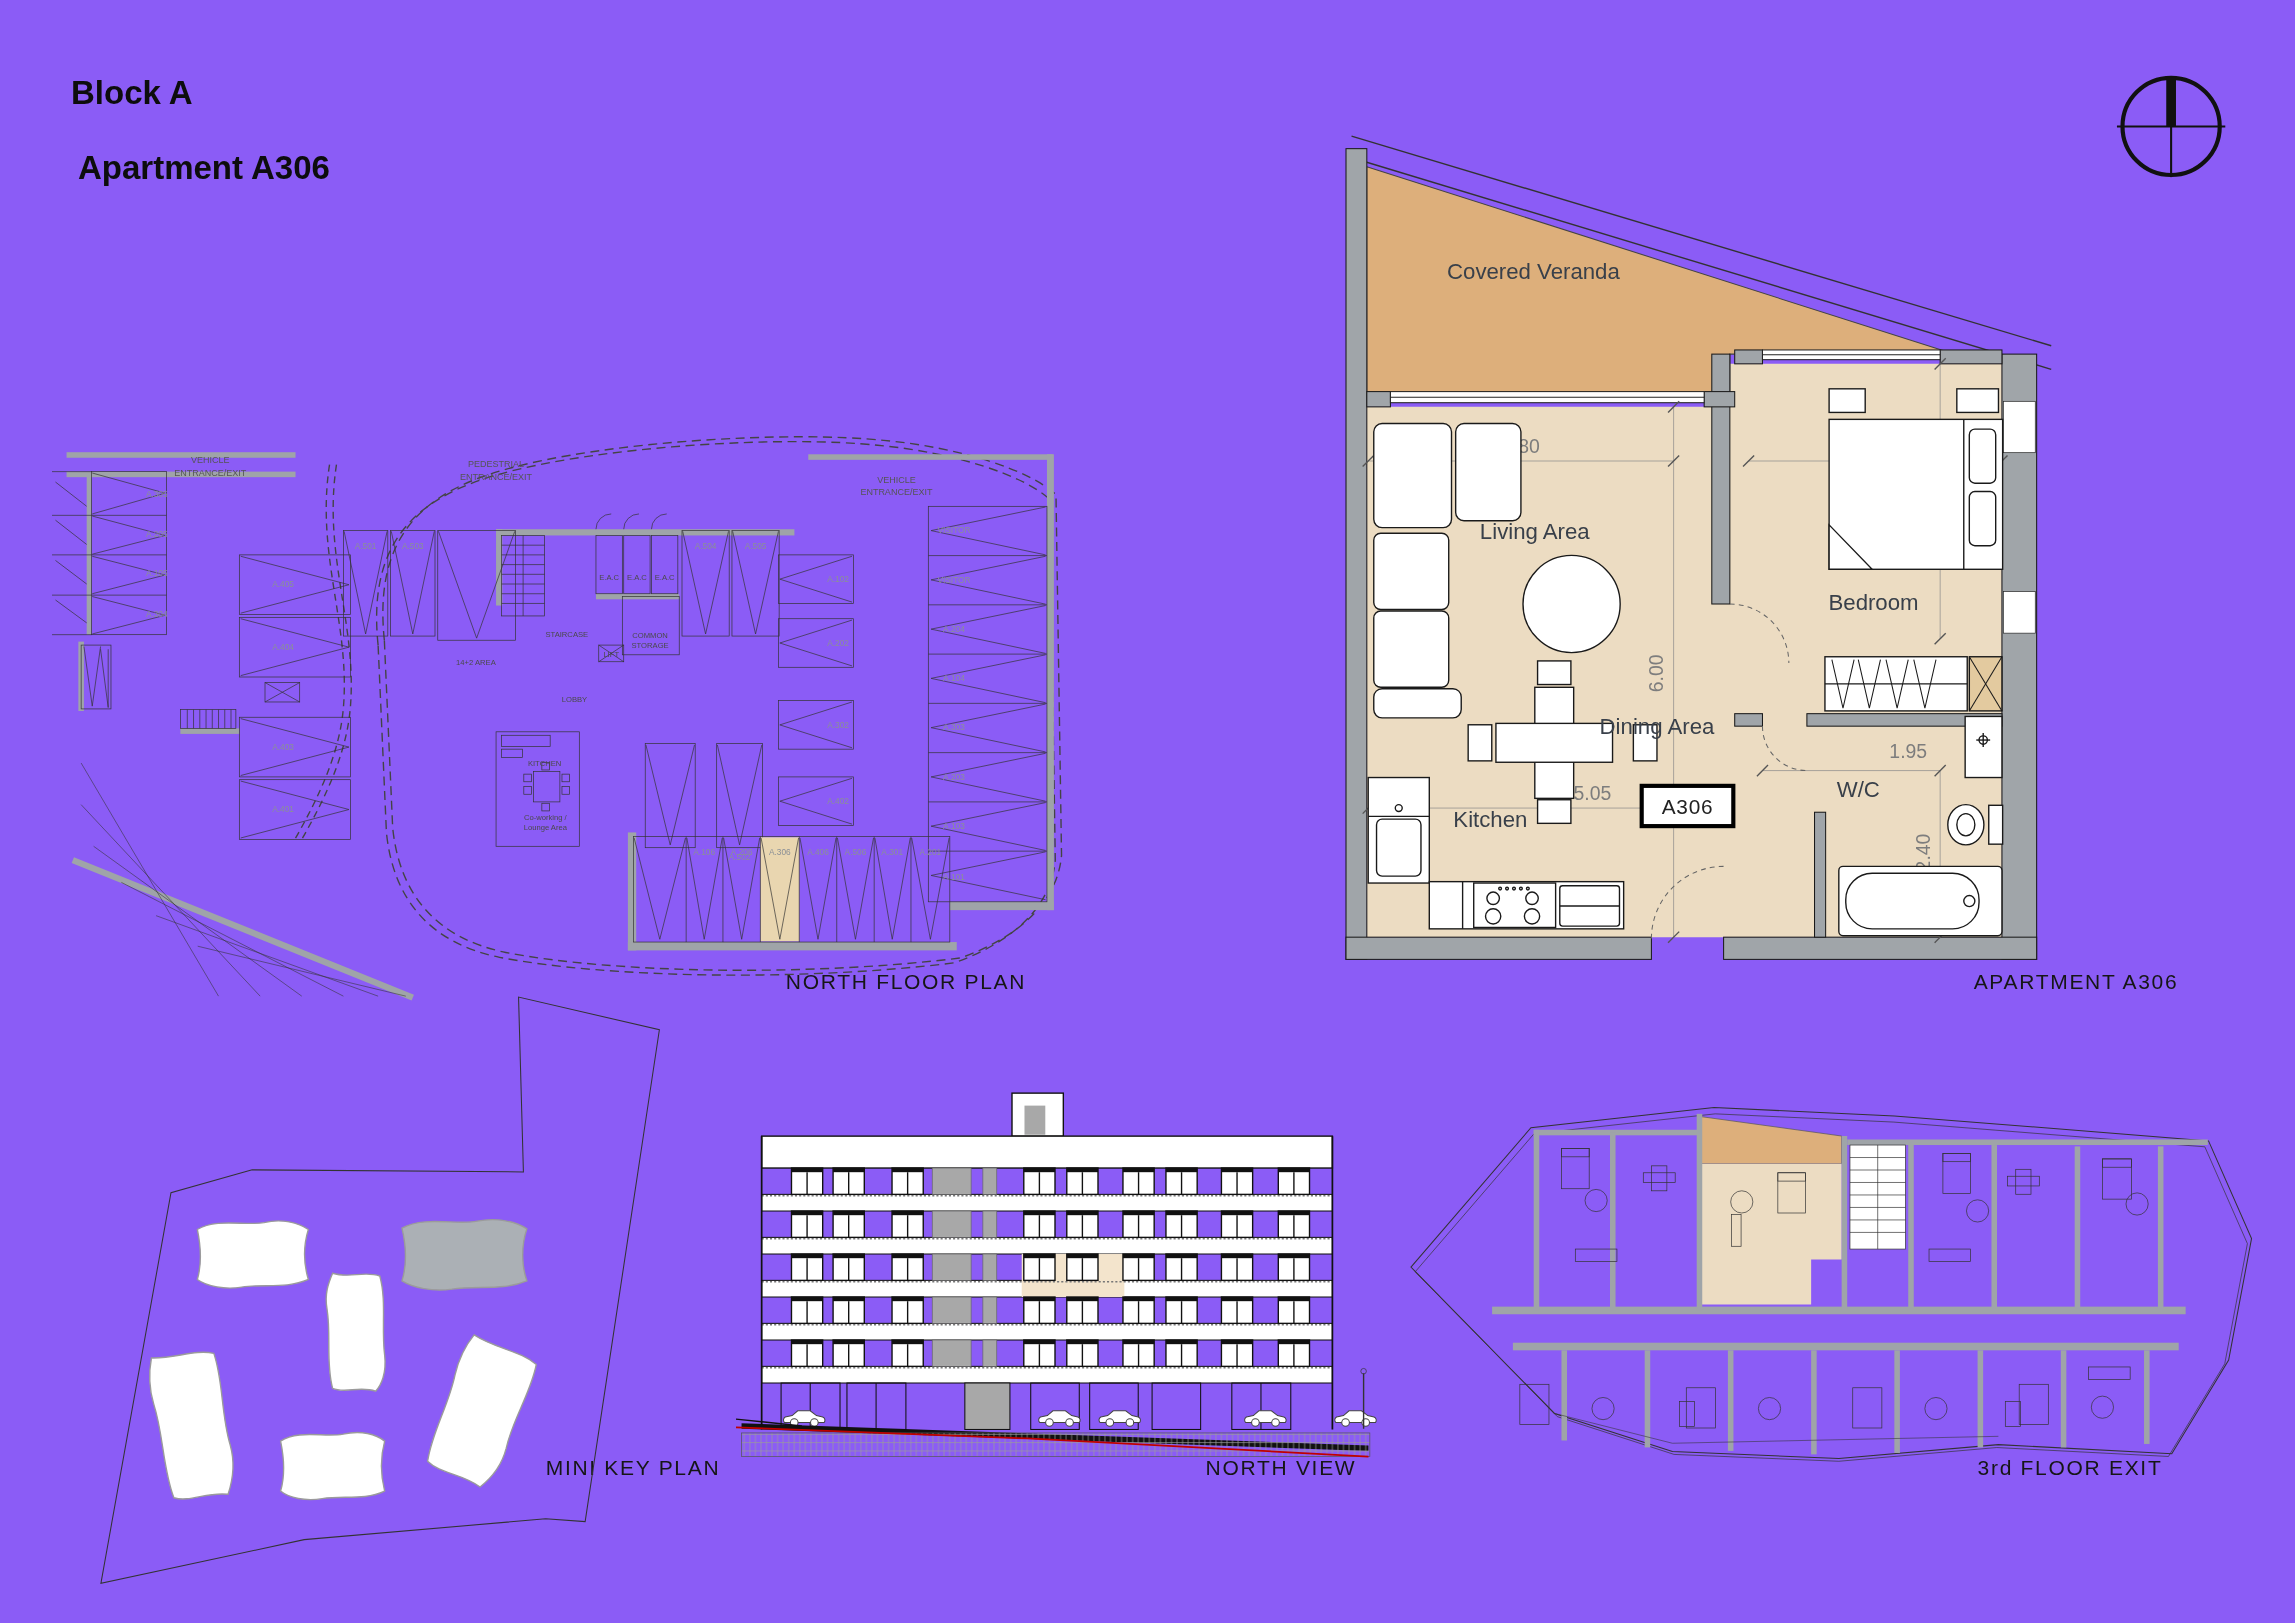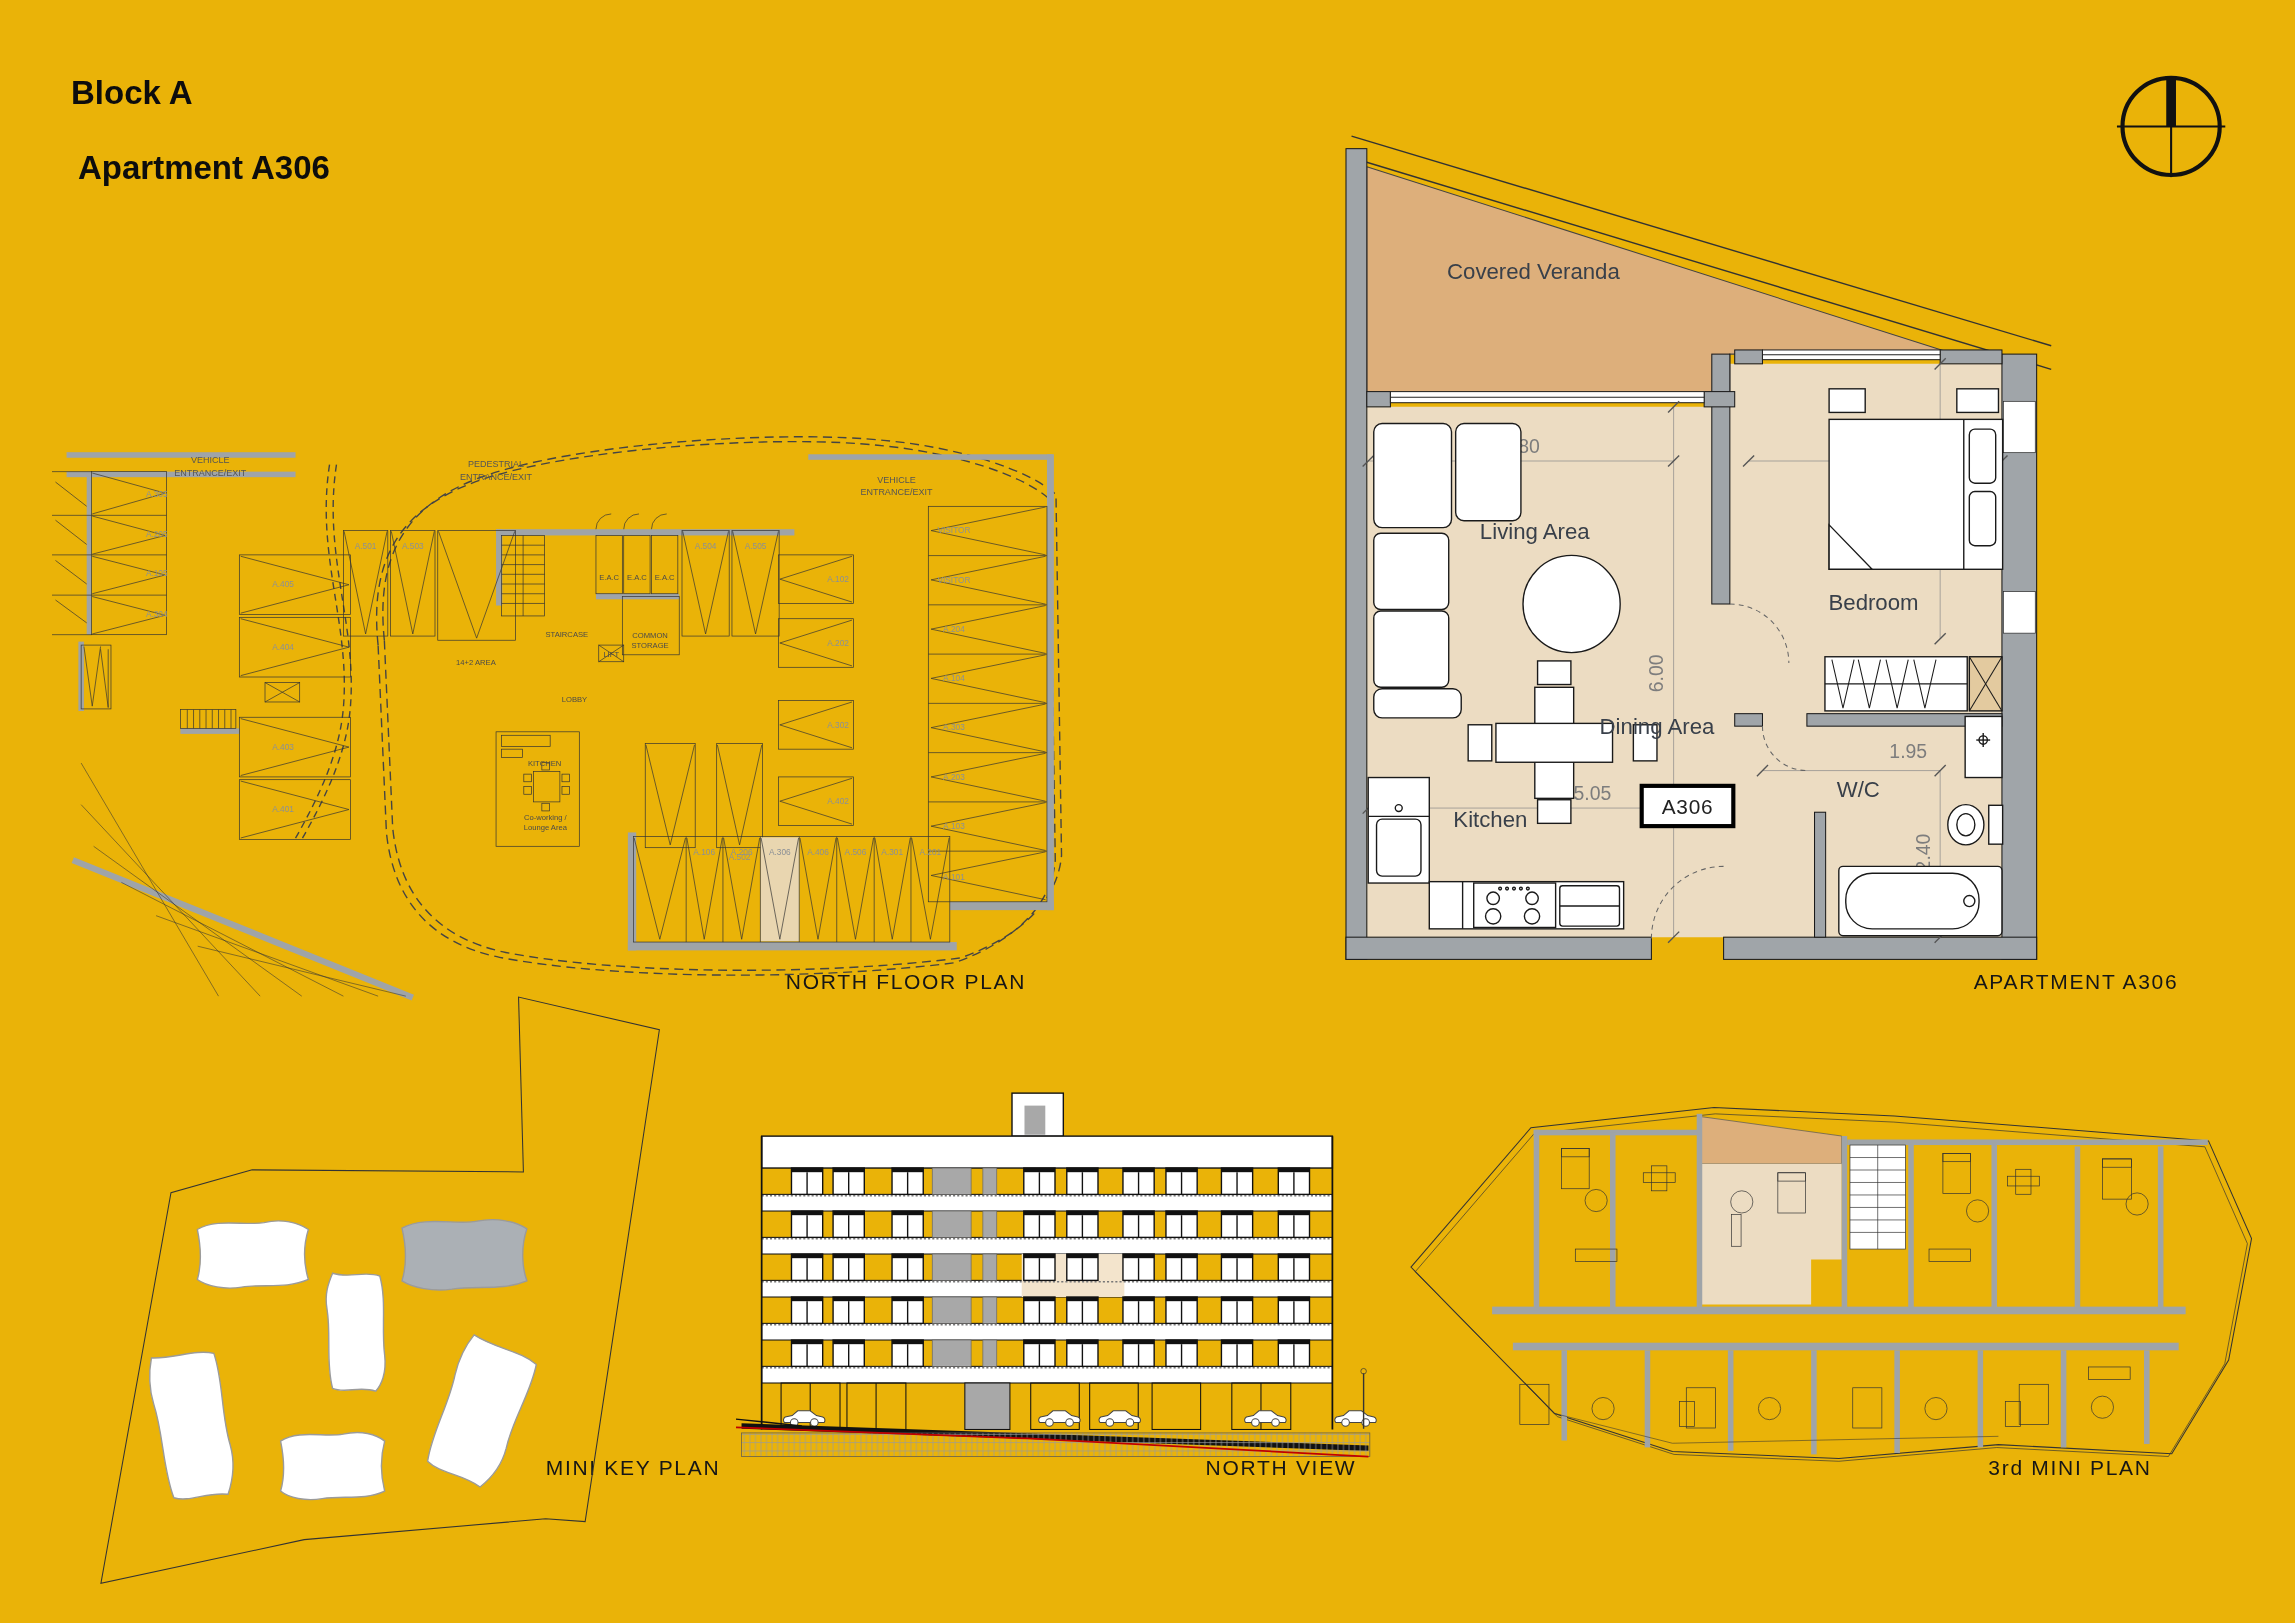--- a/index.html
+++ b/index.html
@@ -1,16 +1,16 @@
 <!DOCTYPE html>
 <html style="font-size:11px"><head>
 <meta charset="utf-8">
 <style>
   html,body{margin:0;padding:0;background:#fff;}
-  .canvas{position:relative;width:2295px;height:1623px;background:#eab308;
+  .canvas{position:relative;width:2295px;height:1623px;background:#8b5cf6;
           font-family:"Liberation Sans",sans-serif;overflow:hidden;}
   .title{position:absolute;font-weight:bold;color:#0d0d0d;font-size:33px;white-space:nowrap;}
   .cap{position:absolute;transform:translateX(-50%);font-size:21px;letter-spacing:1.7px;
        color:#161616;white-space:nowrap;}
   svg{position:absolute;overflow:visible;}
   text{font-family:"Liberation Sans",sans-serif;}
   .roomlbl{font-size:32px;fill:#39404a;}
   .dim{font-size:28px;fill:#7d7d7d;}
   .stall{font-size:12px;fill:#8b9096;}
   .gslbl{font-size:13px;fill:#555;}
@@ -21,21 +21,21 @@
 
 <div class="canvas">
 
   <div class="title" style="left:71px;top:74px;">Block A</div>
   <div class="title" style="left:78px;top:149px;">Apartment A306</div>
 
   <div class="cap" style="left:906px;top:970px;">NORTH FLOOR PLAN</div>
   <div class="cap" style="left:2076px;top:970px;">APARTMENT A306</div>
   <div class="cap" style="left:633px;top:1456px;">MINI KEY PLAN</div>
   <div class="cap" style="left:1281px;top:1456px;">NORTH VIEW</div>
-  <div class="cap" style="left:2070px;top:1456px;">3rd MINI PLAN</div>
+  <div class="cap" style="left:2070px;top:1456px;">3rd FLOOR EXIT</div>
 
   <svg style="left:2110px;top:66px;" width="125" height="125" viewBox="0 0 180 180">
     <circle cx="88" cy="87" r="70" fill="none" stroke="#111" stroke-width="6"></circle>
     <line x1="10" y1="87" x2="166" y2="87" stroke="#111" stroke-width="3"></line>
     <line x1="88" y1="87" x2="88" y2="160" stroke="#111" stroke-width="3"></line>
     <rect x="81" y="16" width="14" height="71" fill="#111"></rect>
   </svg>
 
   <svg style="left:1346px;top:125px;" width="708" height="840" viewBox="0 0 1020 1210">
 

